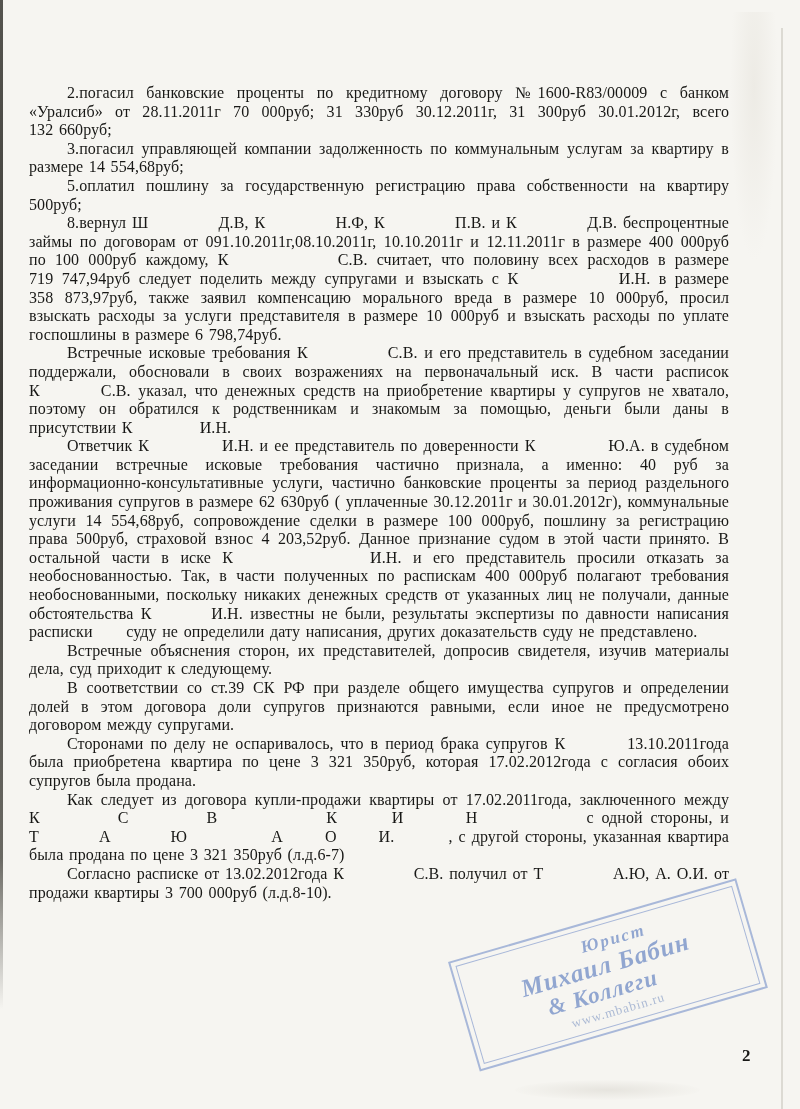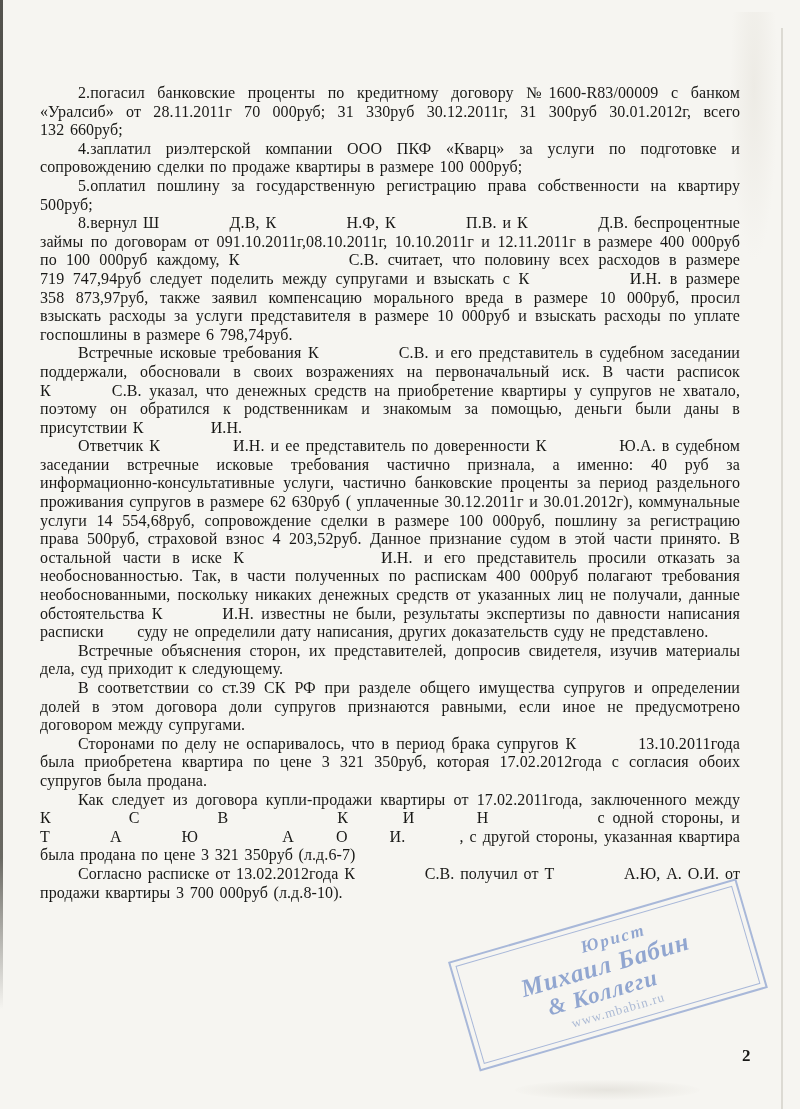--- a/index.html
+++ b/index.html
@@ -32,21 +32,21 @@
     background:radial-gradient(ellipse at 50% 30%,#edebe5 0%,rgba(237,235,229,0) 70%);
     z-index:1;
   }
   .bottom-smudge{
     position:absolute;left:515px;top:1080px;width:185px;height:20px;border-radius:50%;
     background:radial-gradient(ellipse,#e6e4de 0%,rgba(230,228,222,0) 75%);
     z-index:1;
   }
   
   .text-block{
-    position:absolute;left:40px;top:84px;width:700px;
+    position:absolute;left:29px;top:84px;width:700px;
     font-size:16px;line-height:18.6px;
     text-align:justify;
     z-index:2;
   }
   .para{
     margin:0;
     text-indent:38px;
     word-spacing:1.5px;
     letter-spacing:0.1px;
   }
@@ -94,21 +94,21 @@
     <div class="stamp-inner">
       <div class="stamp-line1">Юрист</div>
       <div class="stamp-line2">Михаил Бабин</div>
       <div class="stamp-line3">&amp; Коллеги</div>
       <div class="stamp-site">www.mbabin.ru</div>
     </div>
   </div>
 
   <div class="text-block" id="paragraphs">
       <p class="para">2.погасил банковские проценты по кредитному договору №1600-R83/00009 с банком «Уралсиб» от 28.11.2011г 70&nbsp;000руб; 31&nbsp;330руб 30.12.2011г, 31&nbsp;300руб 30.01.2012г, всего 132&nbsp;660руб;</p>
-      <p class="para">4.заплатил риэлтерской компании ООО ПКФ «Кварц» за услуги по подготовке и сопровождению сделки по продаже квартиры в размере 100&nbsp;000руб;</p>
+      <p class="para">3.погасил управляющей компании задолженность по коммунальным услугам за квартиру в размере 14&nbsp;554,68руб;</p>
       <p class="para">5.оплатил пошлину за государственную регистрацию права собственности на квартиру 500руб;</p>
       <p class="para">8.вернул Ш&nbsp;&nbsp;&nbsp;&nbsp;&nbsp;&nbsp;&nbsp;&nbsp;&nbsp;&nbsp;&nbsp;&nbsp;Д.В, К&nbsp;&nbsp;&nbsp;&nbsp;&nbsp;&nbsp;&nbsp;&nbsp;&nbsp;&nbsp;&nbsp;&nbsp;Н.Ф, К&nbsp;&nbsp;&nbsp;&nbsp;&nbsp;&nbsp;&nbsp;&nbsp;&nbsp;&nbsp;&nbsp;&nbsp;П.В. и К&nbsp;&nbsp;&nbsp;&nbsp;&nbsp;&nbsp;&nbsp;&nbsp;&nbsp;&nbsp;&nbsp;&nbsp;Д.В. беспроцентные займы по договорам от 091.10.2011г,08.10.2011г, 10.10.2011г и 12.11.2011г в размере 400&nbsp;000руб по 100&nbsp;000руб каждому, К&nbsp;&nbsp;&nbsp;&nbsp;&nbsp;&nbsp;&nbsp;&nbsp;&nbsp;&nbsp;&nbsp;&nbsp;С.В. считает, что половину всех расходов в размере 719&nbsp;747,94руб следует поделить между супругами и взыскать с К&nbsp;&nbsp;&nbsp;&nbsp;&nbsp;&nbsp;&nbsp;&nbsp;&nbsp;&nbsp;&nbsp;&nbsp;И.Н. в размере 358&nbsp;873,97руб, также заявил компенсацию морального вреда в размере 10&nbsp;000руб, просил взыскать расходы за услуги представителя в размере 10&nbsp;000руб и взыскать расходы по уплате госпошлины в размере 6&nbsp;798,74руб.</p>
       <p class="para">Встречные исковые требования К&nbsp;&nbsp;&nbsp;&nbsp;&nbsp;&nbsp;&nbsp;&nbsp;&nbsp;&nbsp;&nbsp;&nbsp;С.В. и его представитель в судебном заседании поддержали, обосновали в своих возражениях на первоначальный иск. В части расписок К&nbsp;&nbsp;&nbsp;&nbsp;&nbsp;&nbsp;&nbsp;&nbsp;С.В. указал, что денежных средств на приобретение квартиры у супругов не хватало, поэтому он обратился к родственникам и знакомым за помощью, деньги были даны в присутствии К&nbsp;&nbsp;&nbsp;&nbsp;&nbsp;&nbsp;&nbsp;&nbsp;&nbsp;&nbsp;&nbsp;&nbsp;И.Н.</p>
       <p class="para">Ответчик К&nbsp;&nbsp;&nbsp;&nbsp;&nbsp;&nbsp;&nbsp;&nbsp;&nbsp;&nbsp;&nbsp;&nbsp;И.Н. и ее представитель по доверенности К&nbsp;&nbsp;&nbsp;&nbsp;&nbsp;&nbsp;&nbsp;&nbsp;&nbsp;&nbsp;&nbsp;&nbsp;Ю.А. в судебном заседании встречные исковые требования частично признала, а именно: 40 руб за информационно-консультативные услуги, частично банковские проценты за период раздельного проживания супругов в размере 62&nbsp;630руб ( уплаченные 30.12.2011г и 30.01.2012г), коммунальные услуги 14&nbsp;554,68руб, сопровождение сделки в размере 100&nbsp;000руб, пошлину за регистрацию права 500руб, страховой взнос 4&nbsp;203,52руб. Данное признание судом в этой части принято. В остальной части в иске К&nbsp;&nbsp;&nbsp;&nbsp;&nbsp;&nbsp;&nbsp;&nbsp;&nbsp;&nbsp;&nbsp;&nbsp;И.Н. и его представитель просили отказать за необоснованностью. Так, в части полученных по распискам 400&nbsp;000руб полагают требования необоснованными, поскольку никаких денежных средств от указанных лиц не получали, данные обстоятельства К&nbsp;&nbsp;&nbsp;&nbsp;&nbsp;&nbsp;&nbsp;&nbsp;И.Н. известны не были, результаты экспертизы по давности написания расписки&nbsp;&nbsp;&nbsp;&nbsp;&nbsp;&nbsp;суду не определили дату написания, других доказательств суду не представлено.</p>
       <p class="para">Встречные объяснения сторон, их представителей, допросив свидетеля, изучив материалы дела, суд приходит к следующему.</p>
       <p class="para">В соответствии со ст.39 СК РФ при разделе общего имущества супругов и определении долей в этом договора доли супругов признаются равными, если иное не предусмотрено договором между супругами.</p>
       <p class="para">Сторонами по делу не оспаривалось, что в период брака супругов К&nbsp;&nbsp;&nbsp;&nbsp;&nbsp;&nbsp;&nbsp;&nbsp;&nbsp;13.10.2011года была приобретена квартира по цене 3&nbsp;321&nbsp;350руб, которая 17.02.2012года с согласия обоих супругов была продана.</p>
       <p class="para">Как следует из договора купли-продажи квартиры от 17.02.2011года, заключенного между К&nbsp;&nbsp;&nbsp;&nbsp;&nbsp;&nbsp;&nbsp;&nbsp;&nbsp;&nbsp;С&nbsp;&nbsp;&nbsp;&nbsp;&nbsp;&nbsp;&nbsp;&nbsp;&nbsp;&nbsp;В&nbsp;&nbsp;&nbsp;&nbsp;&nbsp;&nbsp;&nbsp;&nbsp;&nbsp;&nbsp;&nbsp;&nbsp;&nbsp;&nbsp;К&nbsp;&nbsp;&nbsp;&nbsp;&nbsp;&nbsp;&nbsp;И&nbsp;&nbsp;&nbsp;&nbsp;&nbsp;&nbsp;&nbsp;&nbsp;Н&nbsp;&nbsp;&nbsp;&nbsp;&nbsp;&nbsp;&nbsp;&nbsp;&nbsp;&nbsp;&nbsp;&nbsp;&nbsp;&nbsp;с одной стороны, и Т&nbsp;&nbsp;&nbsp;&nbsp;&nbsp;&nbsp;&nbsp;&nbsp;&nbsp;&nbsp;А&nbsp;&nbsp;&nbsp;&nbsp;&nbsp;&nbsp;&nbsp;&nbsp;&nbsp;&nbsp;Ю&nbsp;&nbsp;&nbsp;&nbsp;&nbsp;&nbsp;&nbsp;&nbsp;&nbsp;&nbsp;&nbsp;&nbsp;&nbsp;&nbsp;А&nbsp;&nbsp;&nbsp;&nbsp;&nbsp;&nbsp;&nbsp;О&nbsp;&nbsp;&nbsp;&nbsp;&nbsp;&nbsp;&nbsp;И.&nbsp;&nbsp;&nbsp;&nbsp;&nbsp;&nbsp;&nbsp;&nbsp;&nbsp;, с другой стороны, указанная квартира была продана по цене 3&nbsp;321&nbsp;350руб (л.д.6-7)</p>
       <p class="para">Согласно расписке от 13.02.2012года К&nbsp;&nbsp;&nbsp;&nbsp;&nbsp;&nbsp;&nbsp;&nbsp;&nbsp;&nbsp;&nbsp;&nbsp;С.В. получил от Т&nbsp;&nbsp;&nbsp;&nbsp;&nbsp;&nbsp;&nbsp;&nbsp;&nbsp;&nbsp;&nbsp;&nbsp;А.Ю, А. О.И. от продажи квартиры 3&nbsp;700&nbsp;000руб (л.д.8-10).</p>
     </div>

